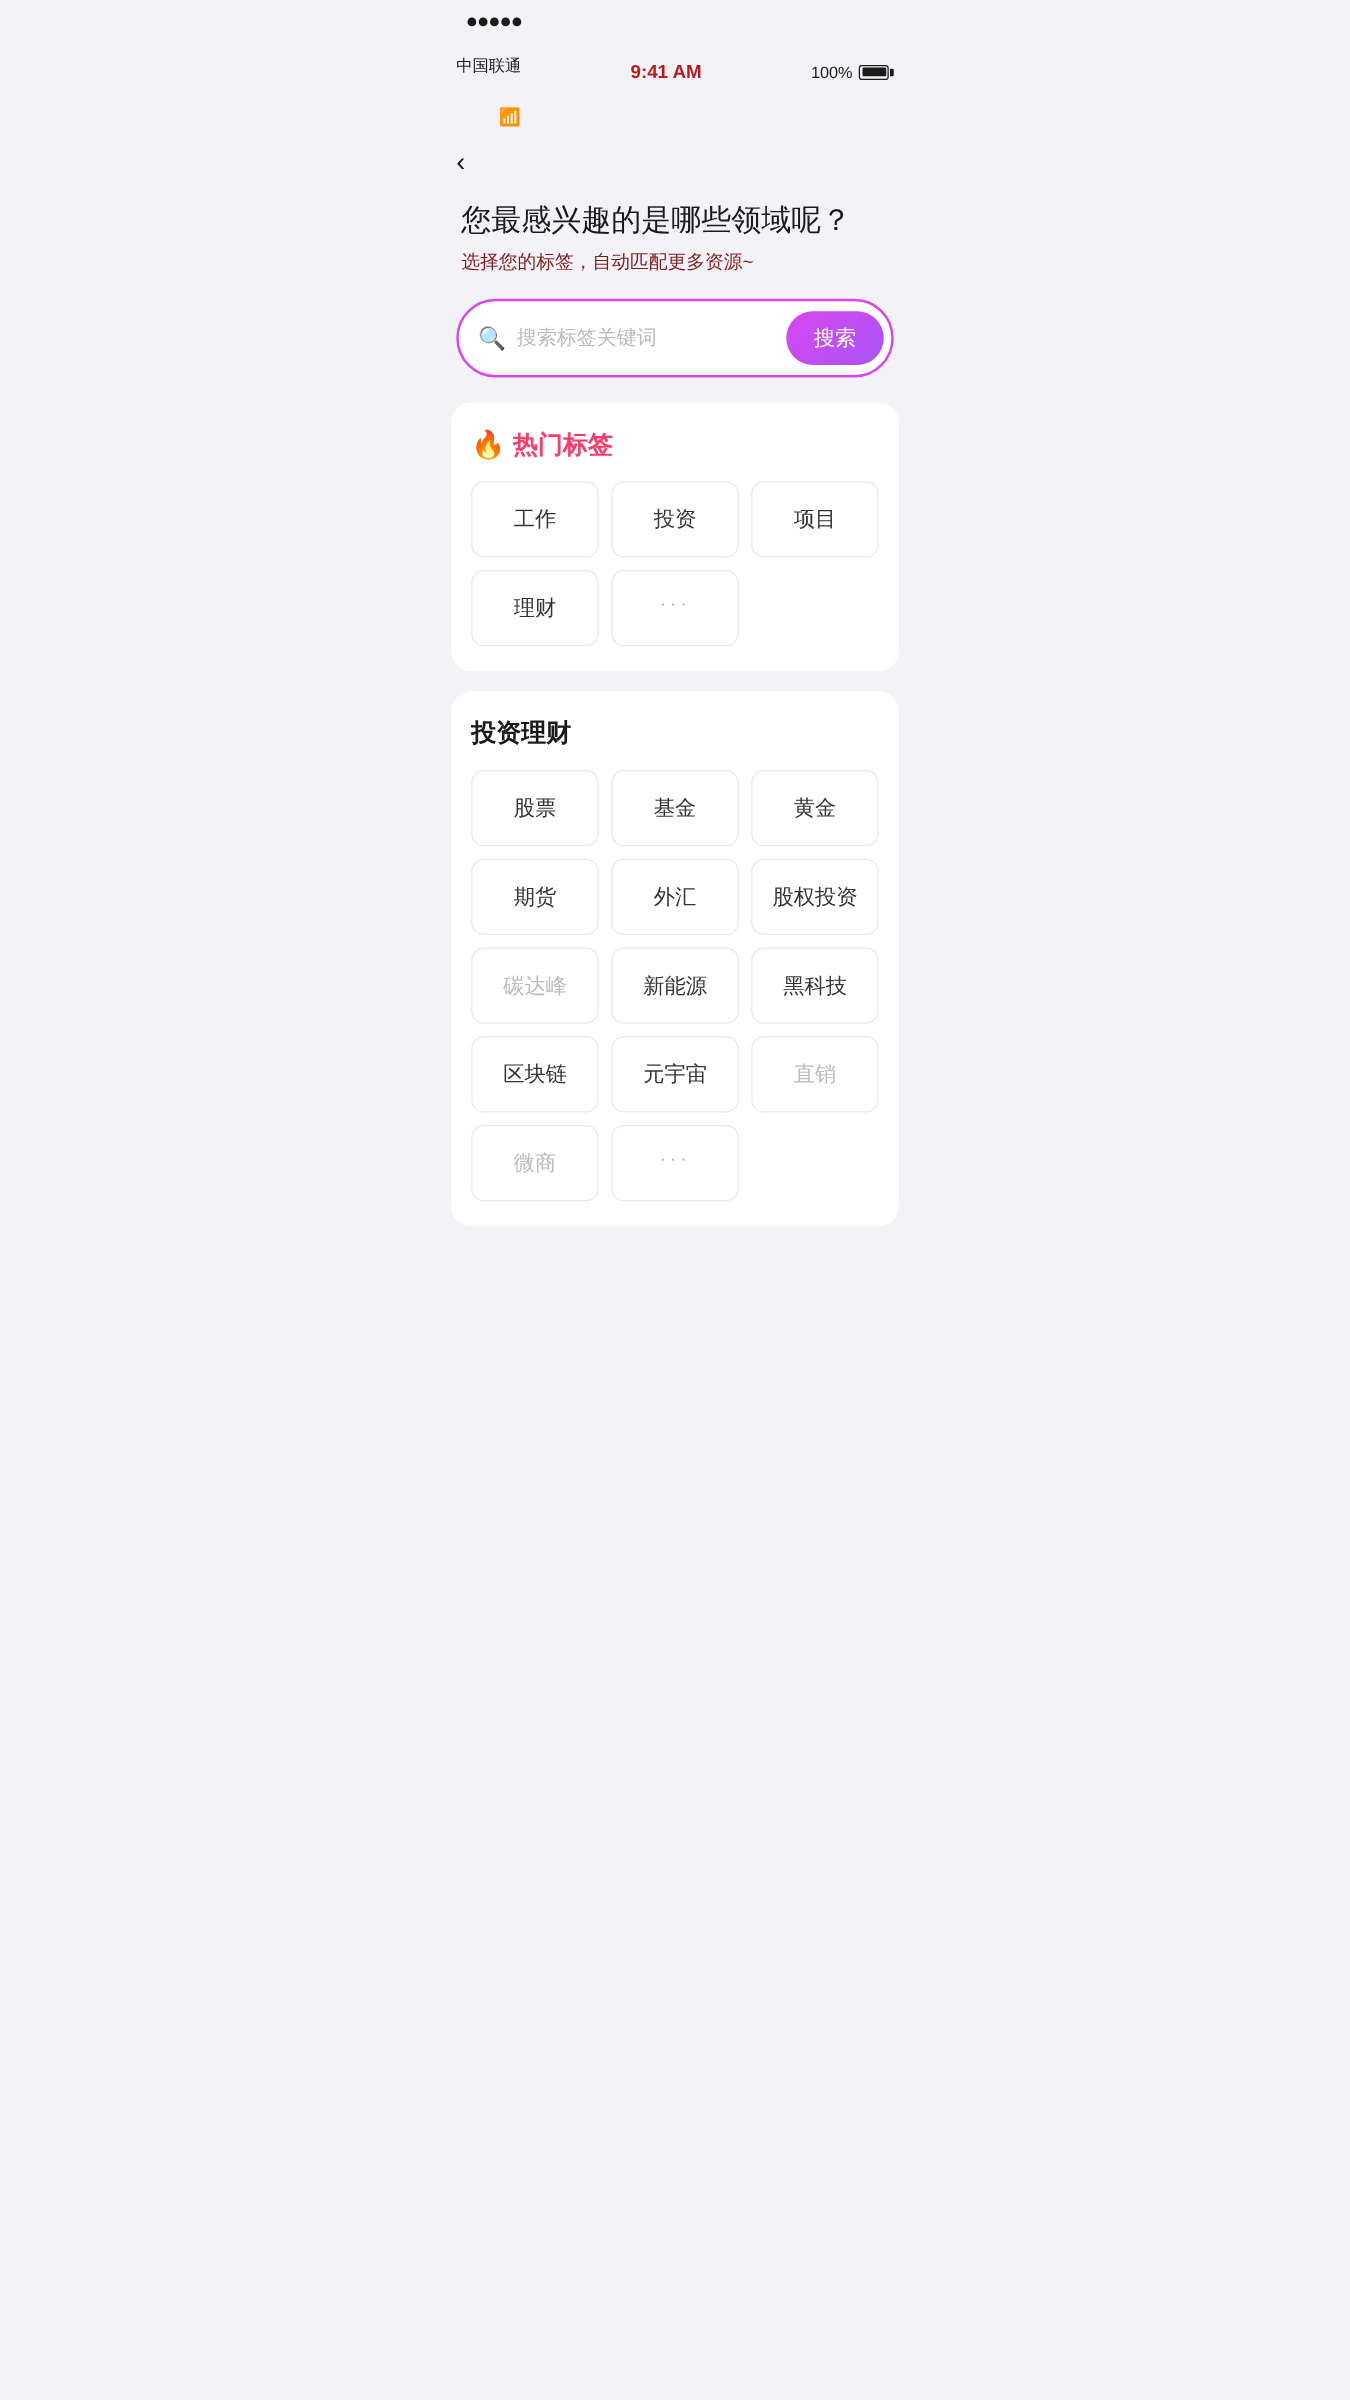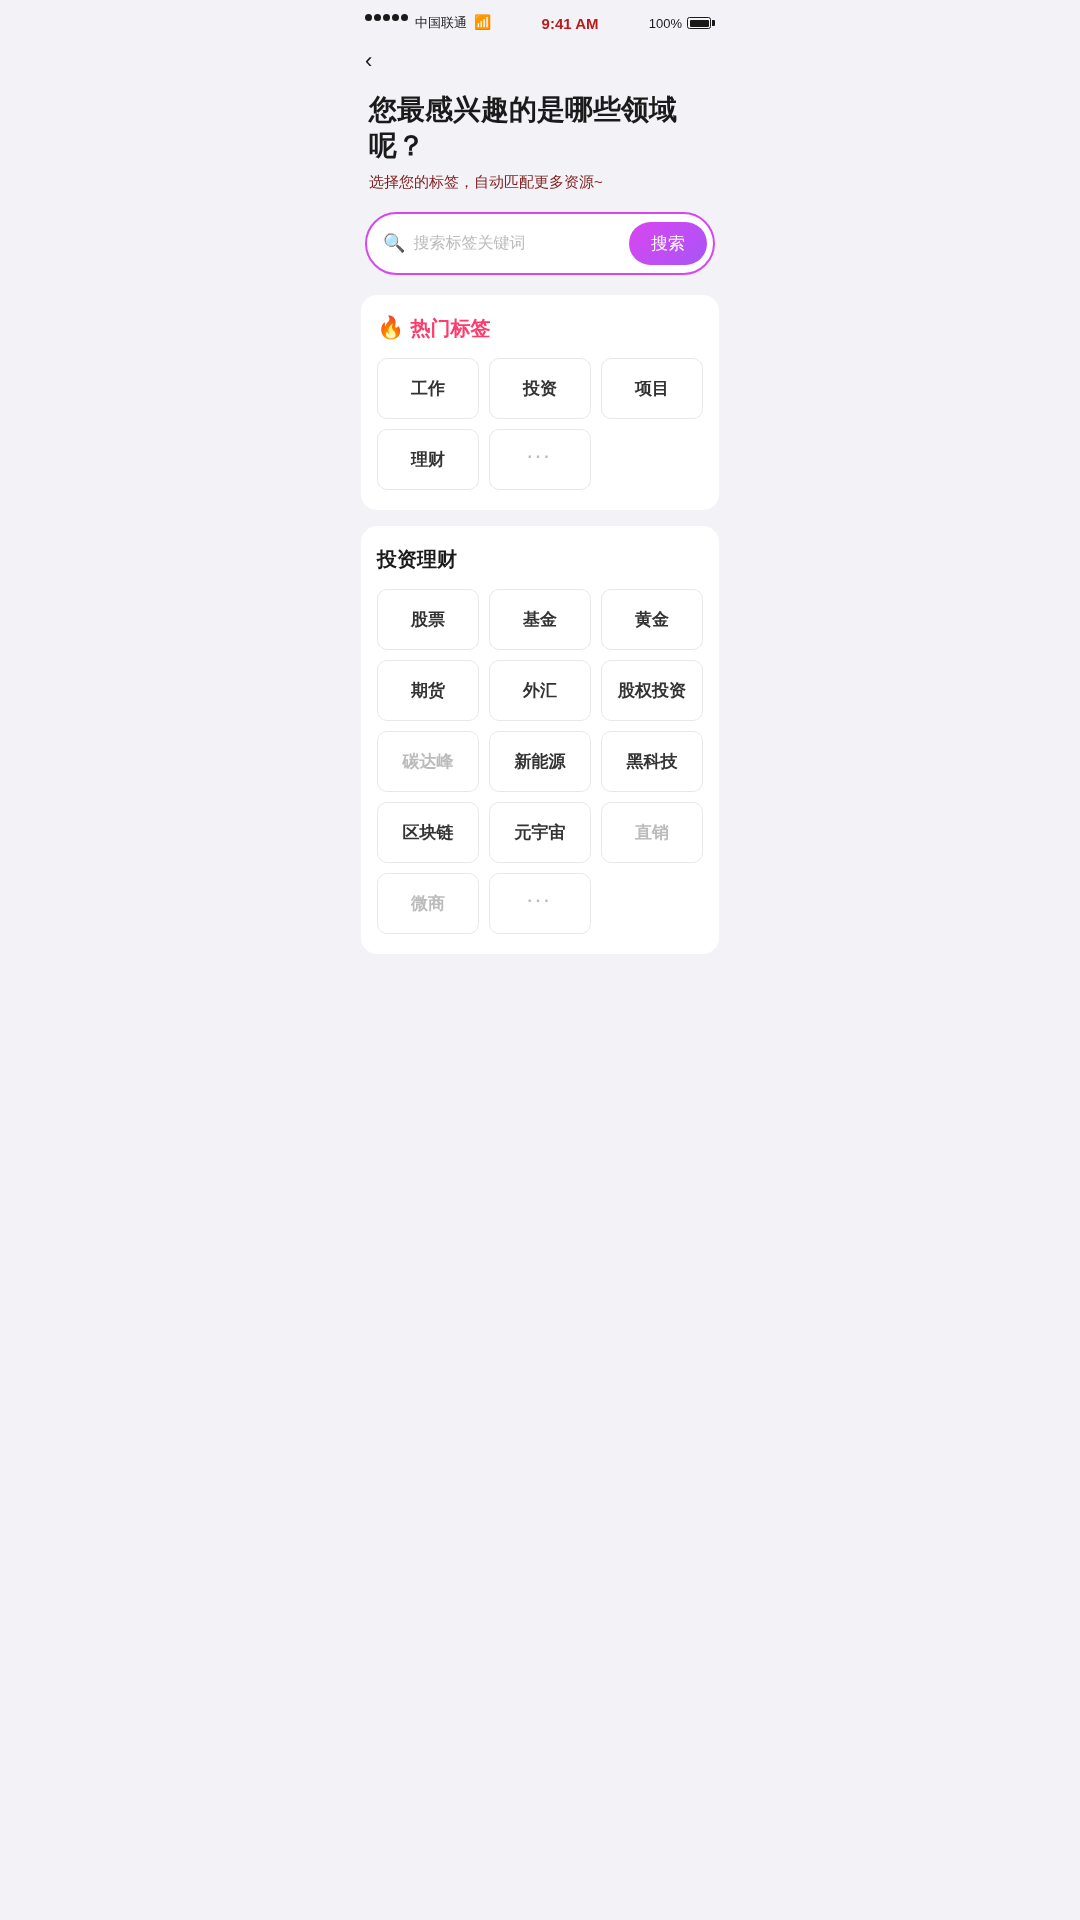--- a/index.html
+++ b/index.html
@@ -22,24 +22,25 @@
     .status-bar {
       display: flex;
       justify-content: space-between;
       align-items: center;
       padding: 14px 20px 8px 20px;
       background: #f2f2f7;
     }
 
     .status-left {
       display: flex;
-      align-items: flex-start;
-      gap: 7px;
+      align-items: flex-end;
+      gap: 23px;
       font-size: 13px;
       font-weight: 500;
+      flex-direction: column;
     }
 
     .signal-dots {
       display: flex;
       gap: 2px;
       align-items: center;
     }
 
     .dot {
       width: 7px;
@@ -113,22 +114,22 @@
       color: #1a1a1a;
       cursor: pointer;
     }
 
     .page-header {
       padding: 10px 24px 20px 24px;
       background: #f2f2f7;
     }
 
     .page-title {
-      font-size: 28px;
-      font-weight: 700;
+      font-size: 24px;
+      font-weight: 400;
       color: #1a1a1a;
       margin-bottom: 8px;
       line-height: 1.3;
     }
 
     .page-subtitle {
       font-size: 15px;
       color: #7f1d1d;
     }
 
@@ -219,21 +220,20 @@
     .tag-item {
       background: #fff;
       border: 1.5px solid #e8e8e8;
       border-radius: 10px;
       padding: 18px 8px;
       text-align: center;
       font-size: 17px;
       color: #333;
       cursor: pointer;
       transition: all 0.2s;
-      font-weight: bold;
     }
 
     .tag-item.more {
       color: #999;
       letter-spacing: 3px;
       font-size: 16px;
     }
 
     .tag-item.gray-text {
       color: #bbb;

